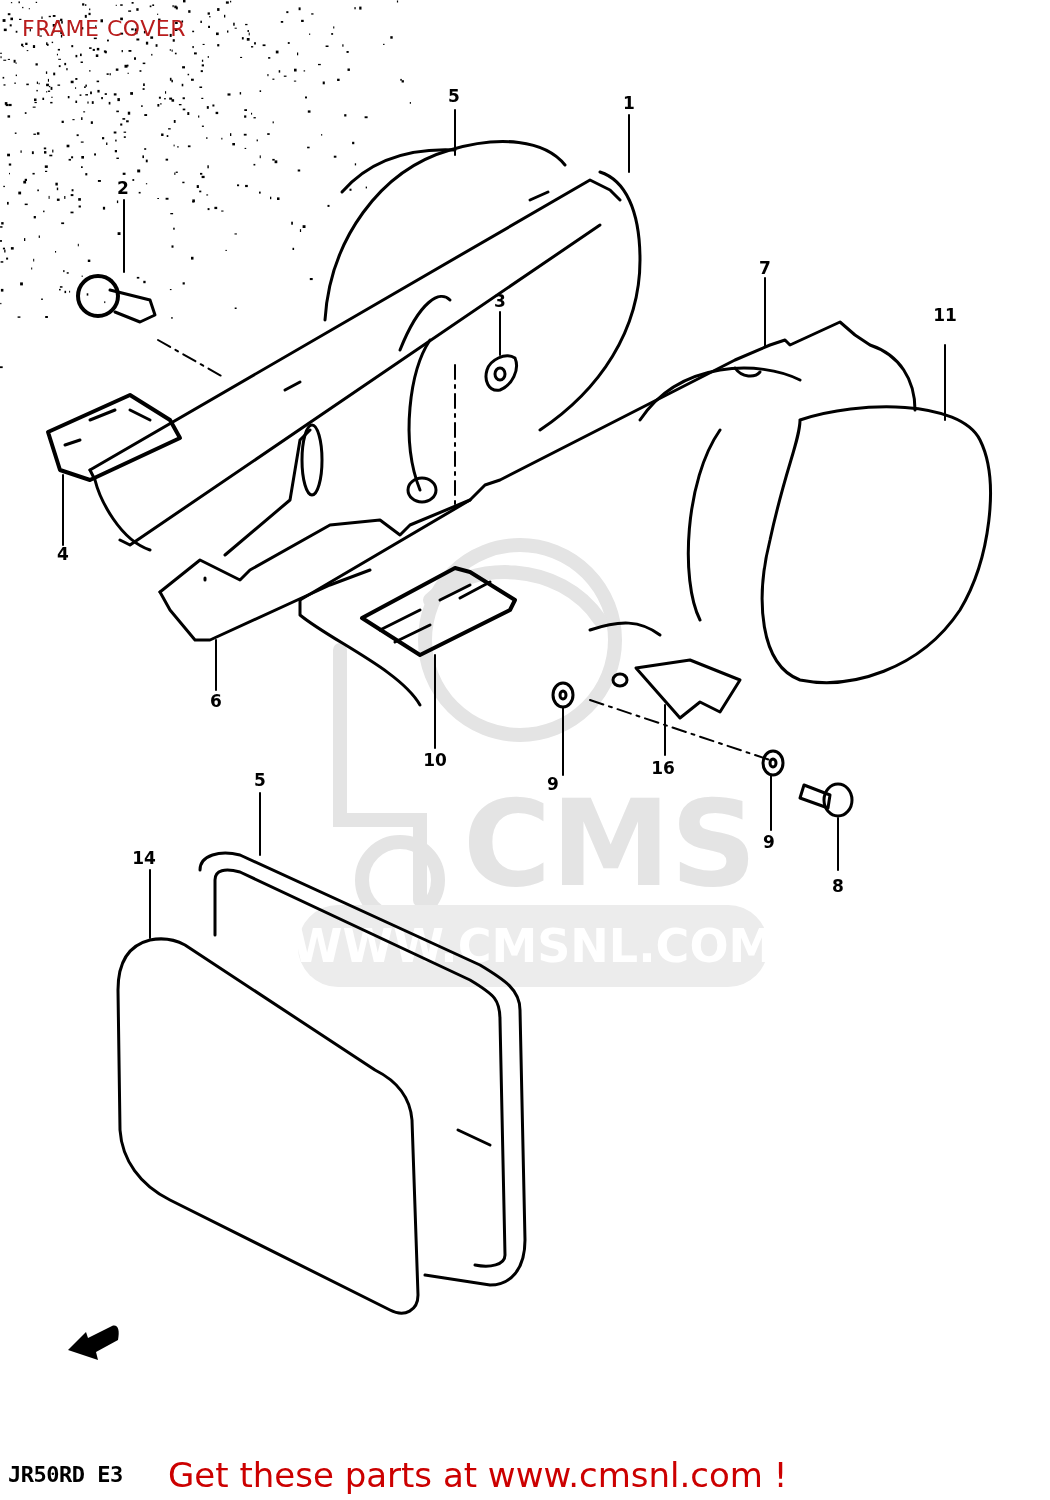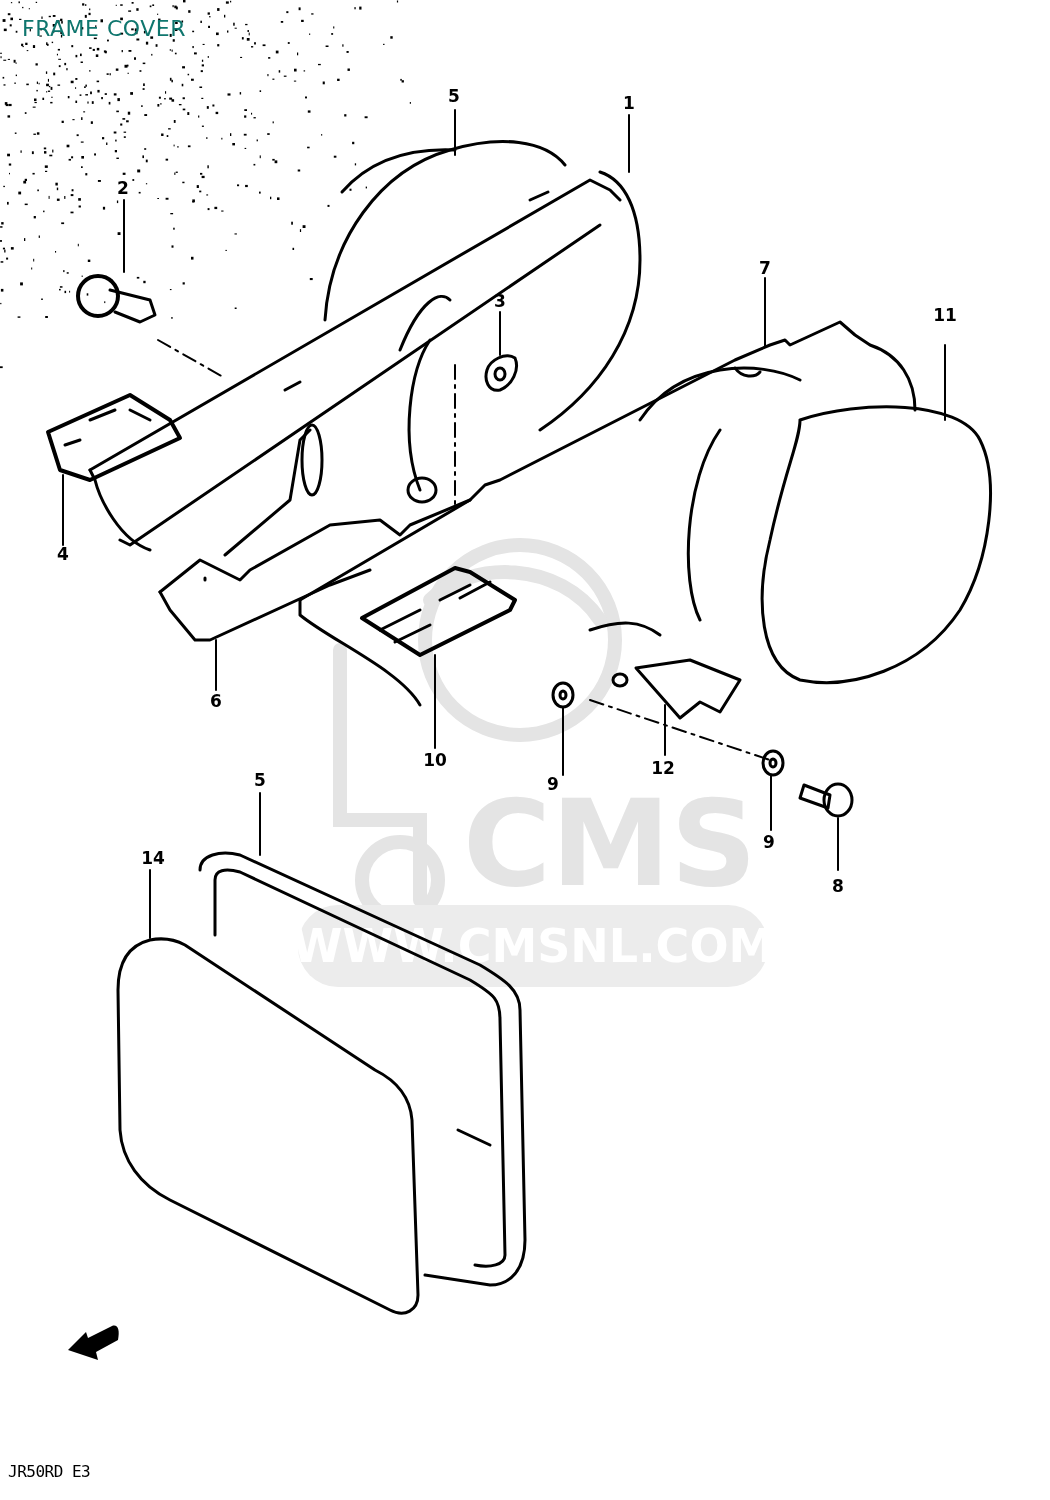--- a/index.html
+++ b/index.html
@@ -1,21 +1,21 @@
 <!DOCTYPE html>
 <html><head>
 <meta charset="utf-8">
 <style>
   html, body { margin: 0; padding: 0; background: #ffffff; }
   body { width: 1050px; height: 1500px; position: relative; overflow: hidden; font-family: "Liberation Sans", sans-serif; }
   .canvas { position: absolute; left: 0; top: 0; width: 1050px; height: 1500px; }
   .noise { position: absolute; left: 0; top: 0; width: 420px; height: 460px; pointer-events: none; }
-  .title { position: absolute; left: 22px; top: 16px; font-size: 22px; color: #0f766e; letter-spacing: 0.5px; font-family: "DejaVu Sans", sans-serif; }
+  .title { position: absolute; left: 22px; top: 16px; font-size: 22px; color: #b91c1c; letter-spacing: 0.5px; font-family: "DejaVu Sans", sans-serif; }
   .callout { position: absolute; font-family: "DejaVu Sans", sans-serif; font-weight: bold; font-size: 17px; color: #000; line-height: 1; transform: translateX(-50%); }
-  .model-code { position: absolute; left: 8px; top: 1462px; font-family: "DejaVu Sans Mono", monospace; font-weight: normal; font-size: 16px; color: #000; letter-spacing: -0.5px; }
+  .model-code { position: absolute; left: 8px; top: 1462px; font-family: "DejaVu Sans Mono", monospace; font-weight: bold; font-size: 22px; color: #000; letter-spacing: -0.5px; }
   .cta { position: absolute; left: 168px; top: 1455px; font-family: "DejaVu Sans", sans-serif; font-size: 34px; color: #cc0000; }
   .watermark-text { font-family: "DejaVu Sans", sans-serif; font-weight: bold; }
 </style>
 </head>
 <body>
 
 <div class="canvas">
 
   <svg class="noise" viewBox="0 0 420 460" id="noise-svg">
       <rect x="139.5" y="70.2" width="1.9" height="1.6" fill="#000"></rect>
@@ -599,18 +599,19 @@
   <div class="callout" style="left:500px;top:293px;">3</div>
   <div class="callout" style="left:63px;top:546px;">4</div>
   <div class="callout" style="left:454px;top:88px;">5</div>
   <div class="callout" style="left:216px;top:693px;">6</div>
   <div class="callout" style="left:765px;top:260px;">7</div>
   <div class="callout" style="left:838px;top:878px;">8</div>
   <div class="callout" style="left:553px;top:776px;">9</div>
   <div class="callout" style="left:769px;top:834px;">9</div>
   <div class="callout" style="left:435px;top:752px;text-align:right;">10</div>
   <div class="callout" style="left:945px;top:307px;">11</div>
-  <div class="callout" style="left:663px;top:760px;">12</div>
+  <div class="callout" style="left:663px;top:760px;">16</div>
   <div class="callout" style="left:260px;top:772px;">5</div>
-  <div class="callout" style="left:153px;top:850px;">14</div>
+  <div class="callout" style="left:144px;top:850px;">14</div>
 
   <div class="model-code">JR50RD E3</div>
+  <div class="cta">Get these parts at www.cmsnl.com !</div>
 </div>
 
 </body></html>

